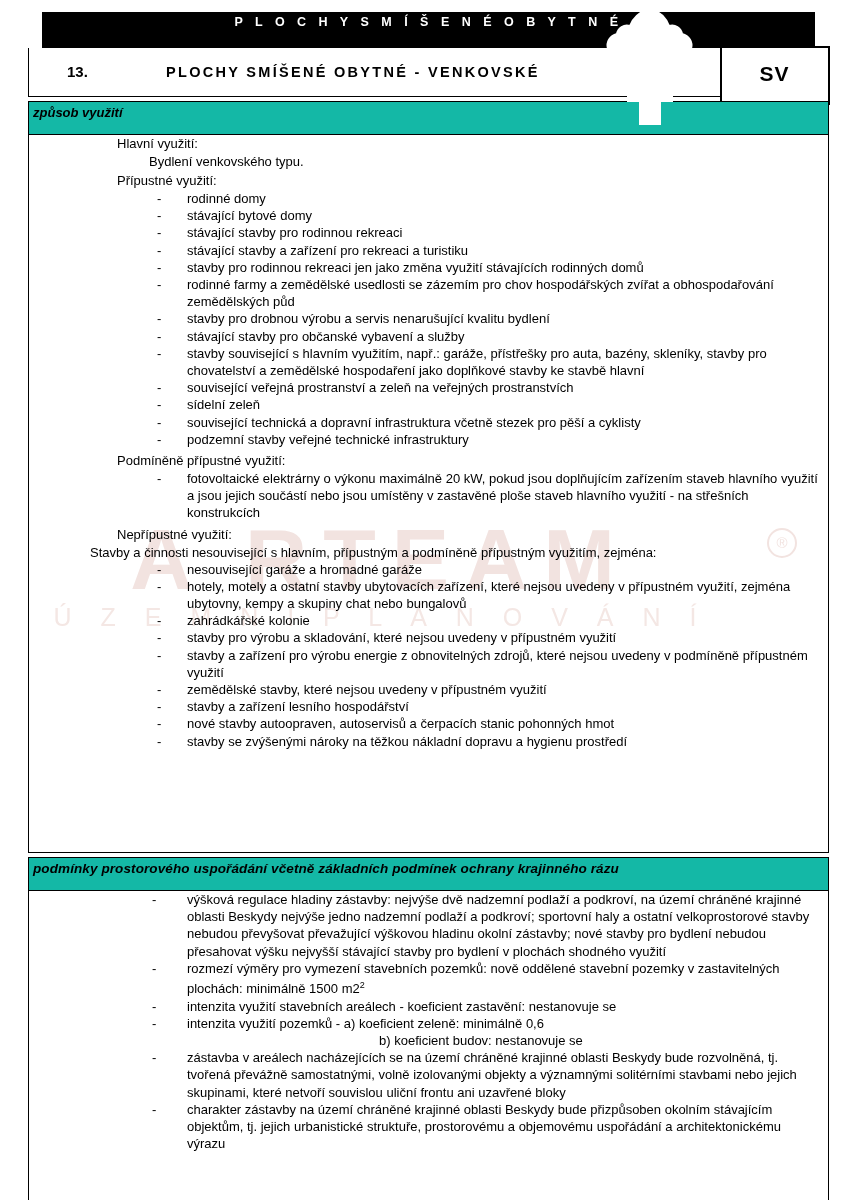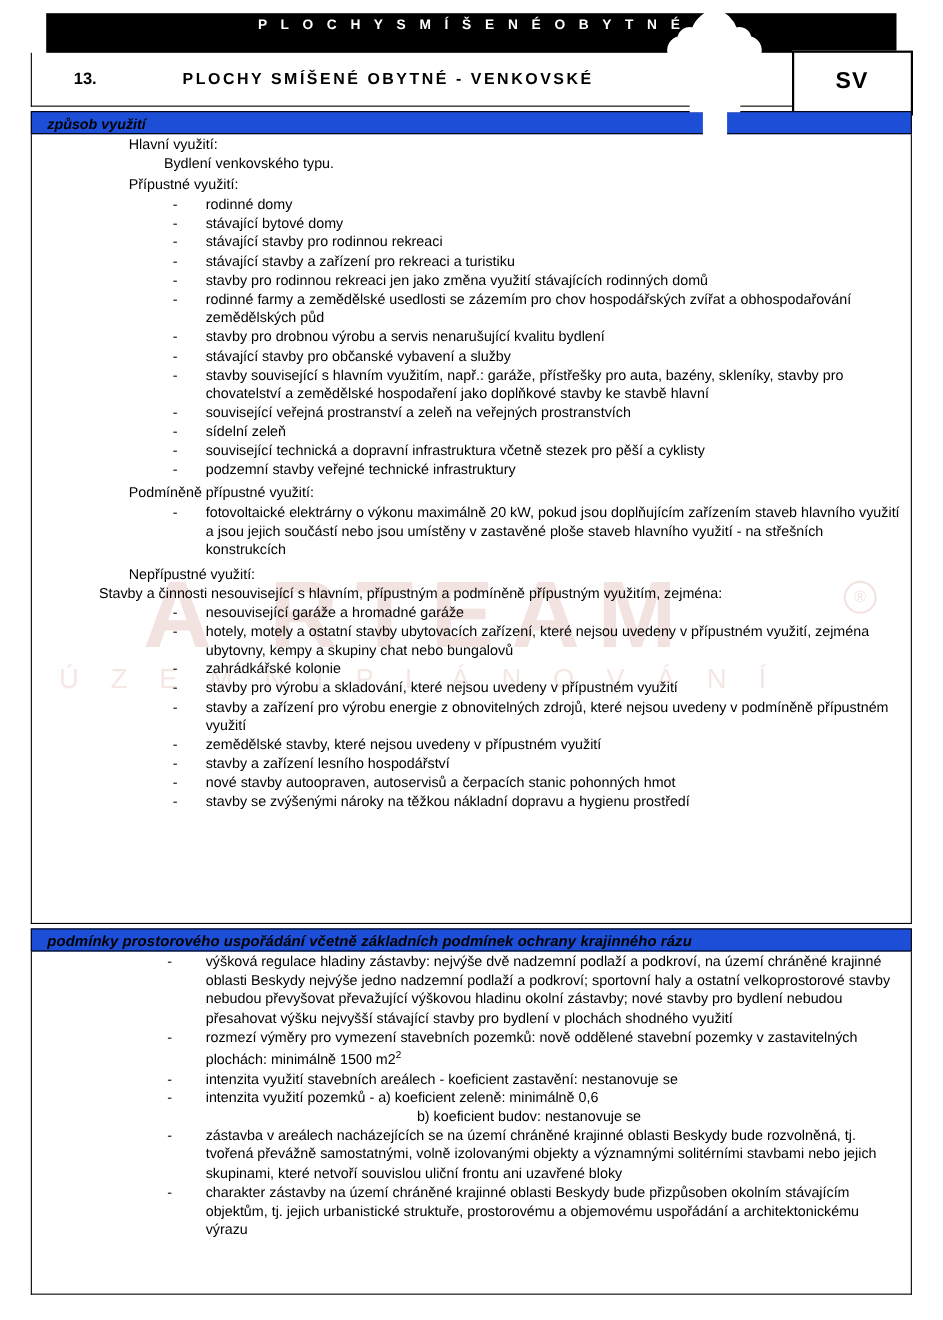--- a/index.html
+++ b/index.html
@@ -125,27 +125,27 @@
     top: 6px;
     width: 100px;
     height: 120px;
     z-index: 3;
     pointer-events: none;
   }
 
   .section-band {
     margin: 4px 14px 0 14px;
     border: 1.2px solid #000;
-    background: #1d4ed8;
-    height: 21px;
+    background: #14b8a6;
+    height: 34px;
     line-height: 21px;
     font-style: italic;
     font-weight: bold;
     font-size: 13px;
-    padding-left: 14px;
+    padding-left: 4px;
     box-sizing: border-box;
     position: relative;
     z-index: 2;
   }
   .section-band.wide {
     font-size: 13.5px;
     letter-spacing: 0.1px;
   }
 
   .body-box {

